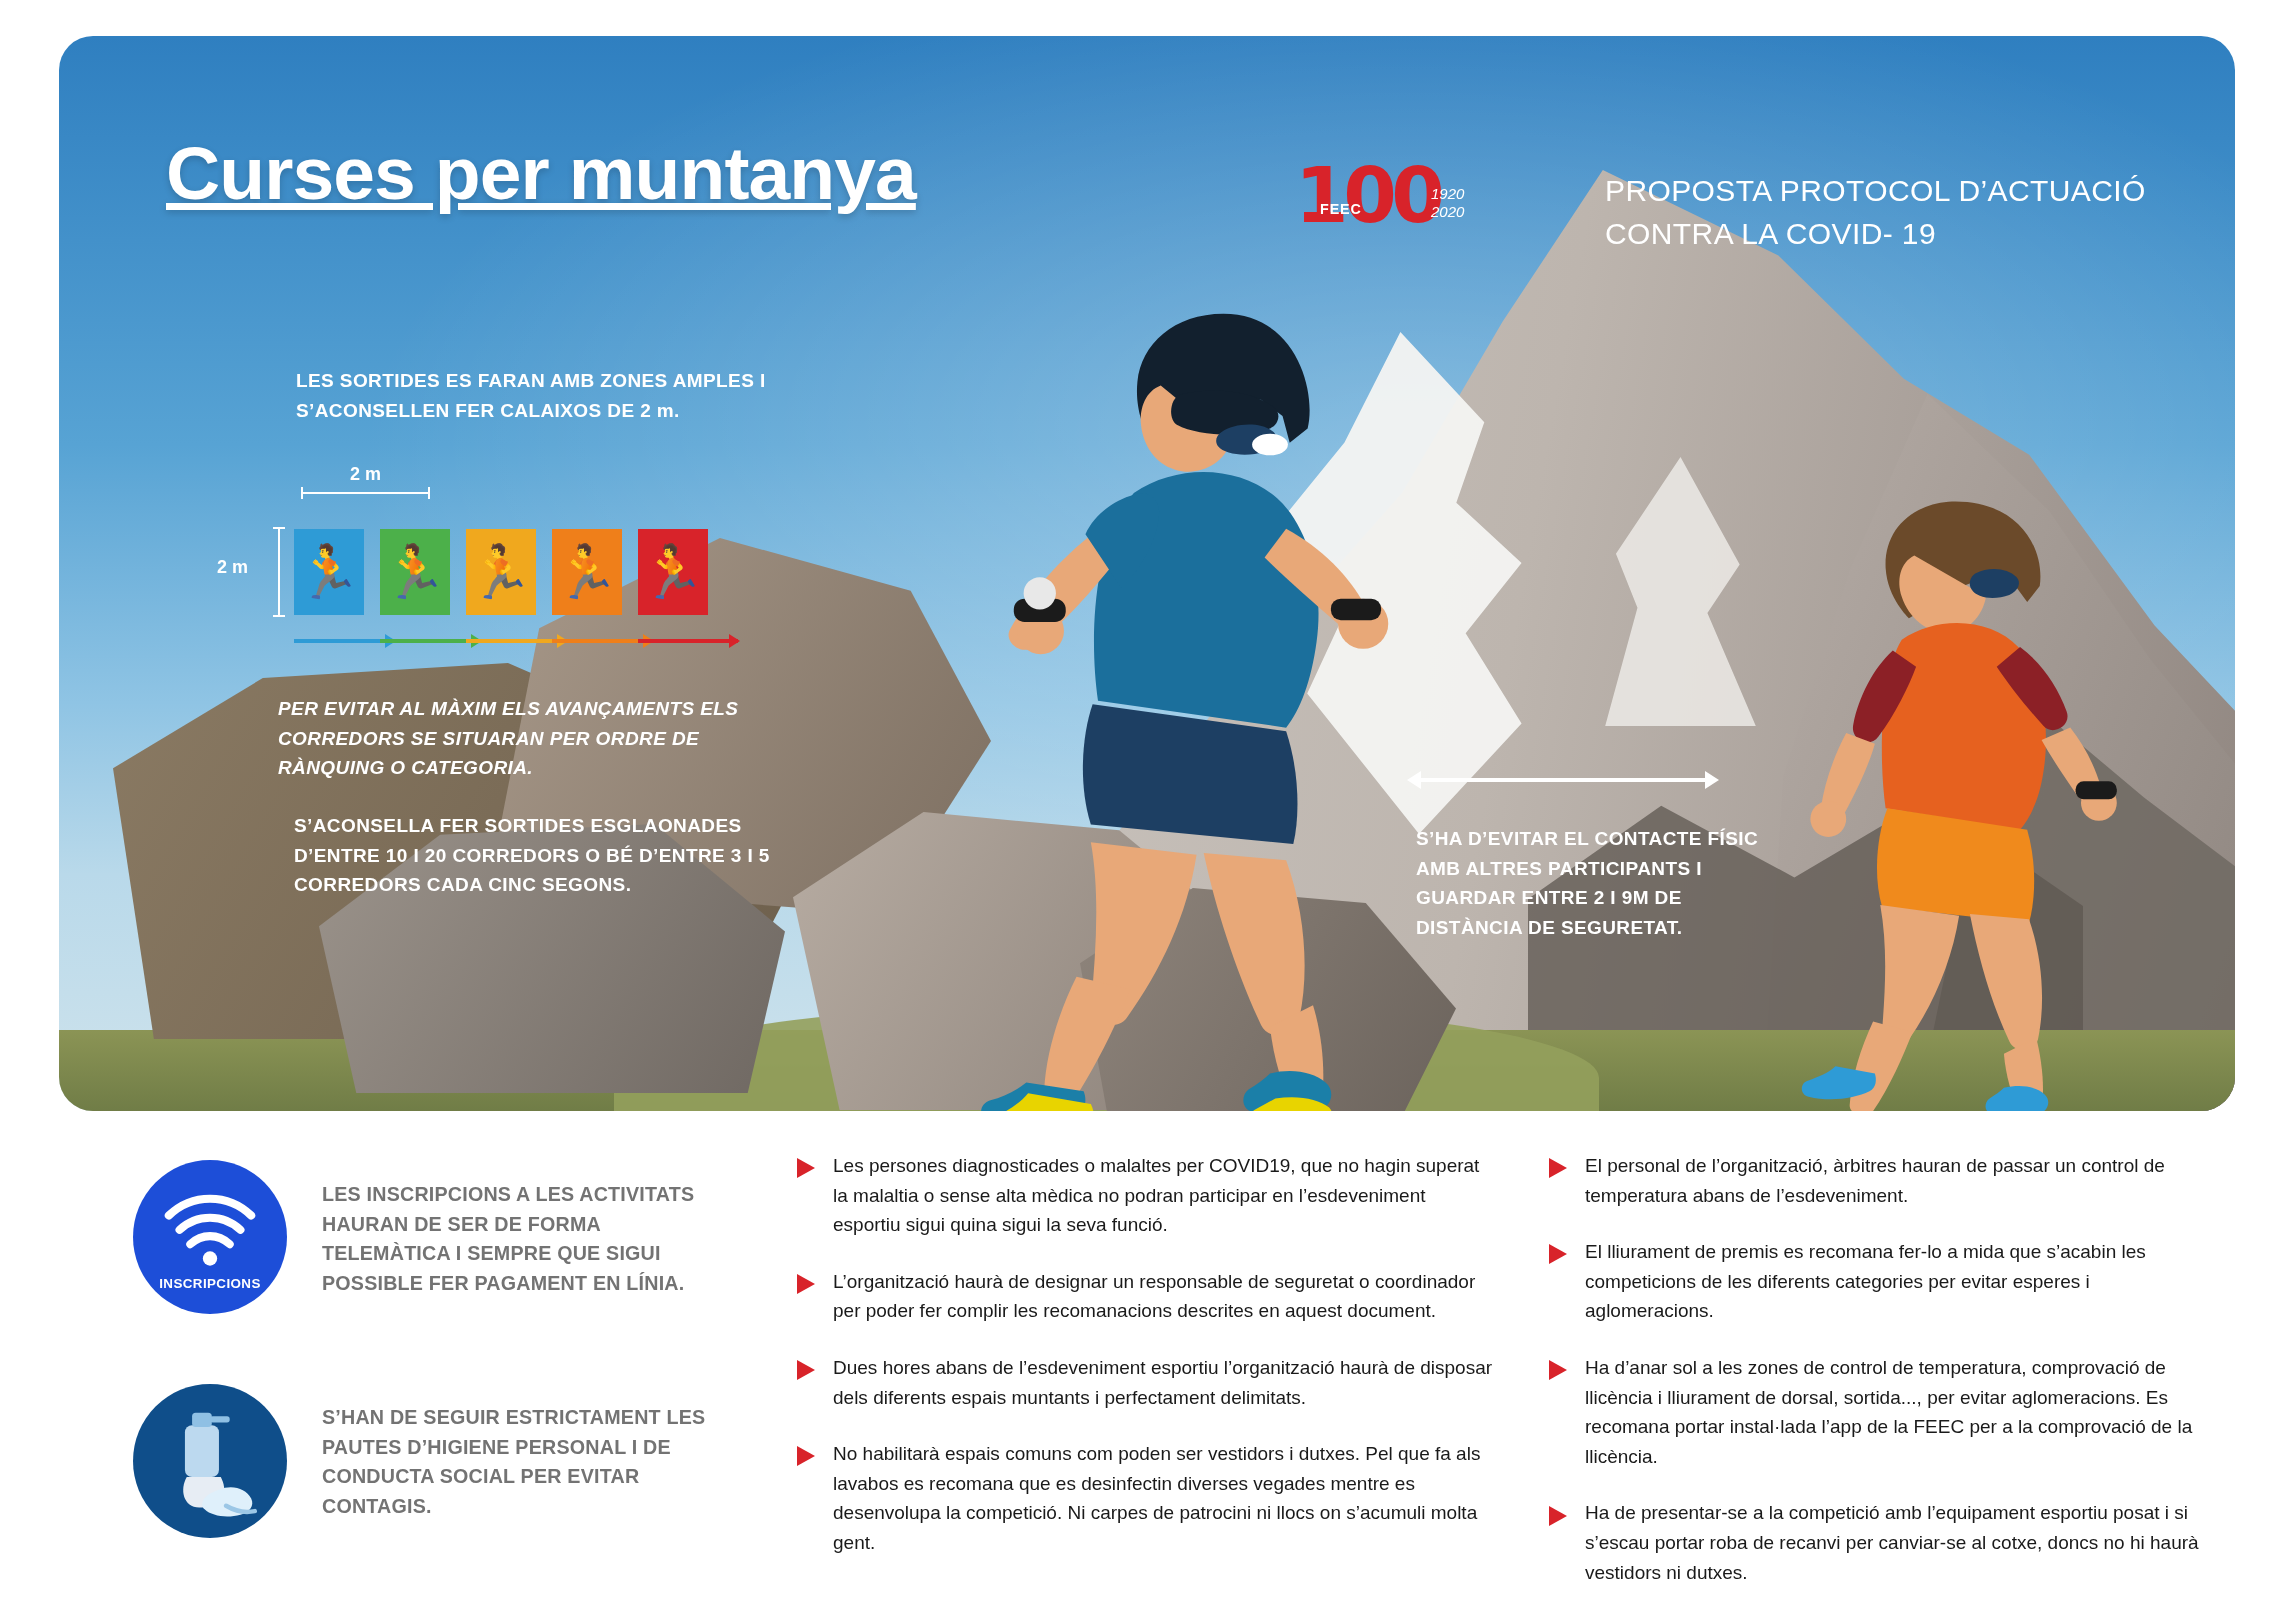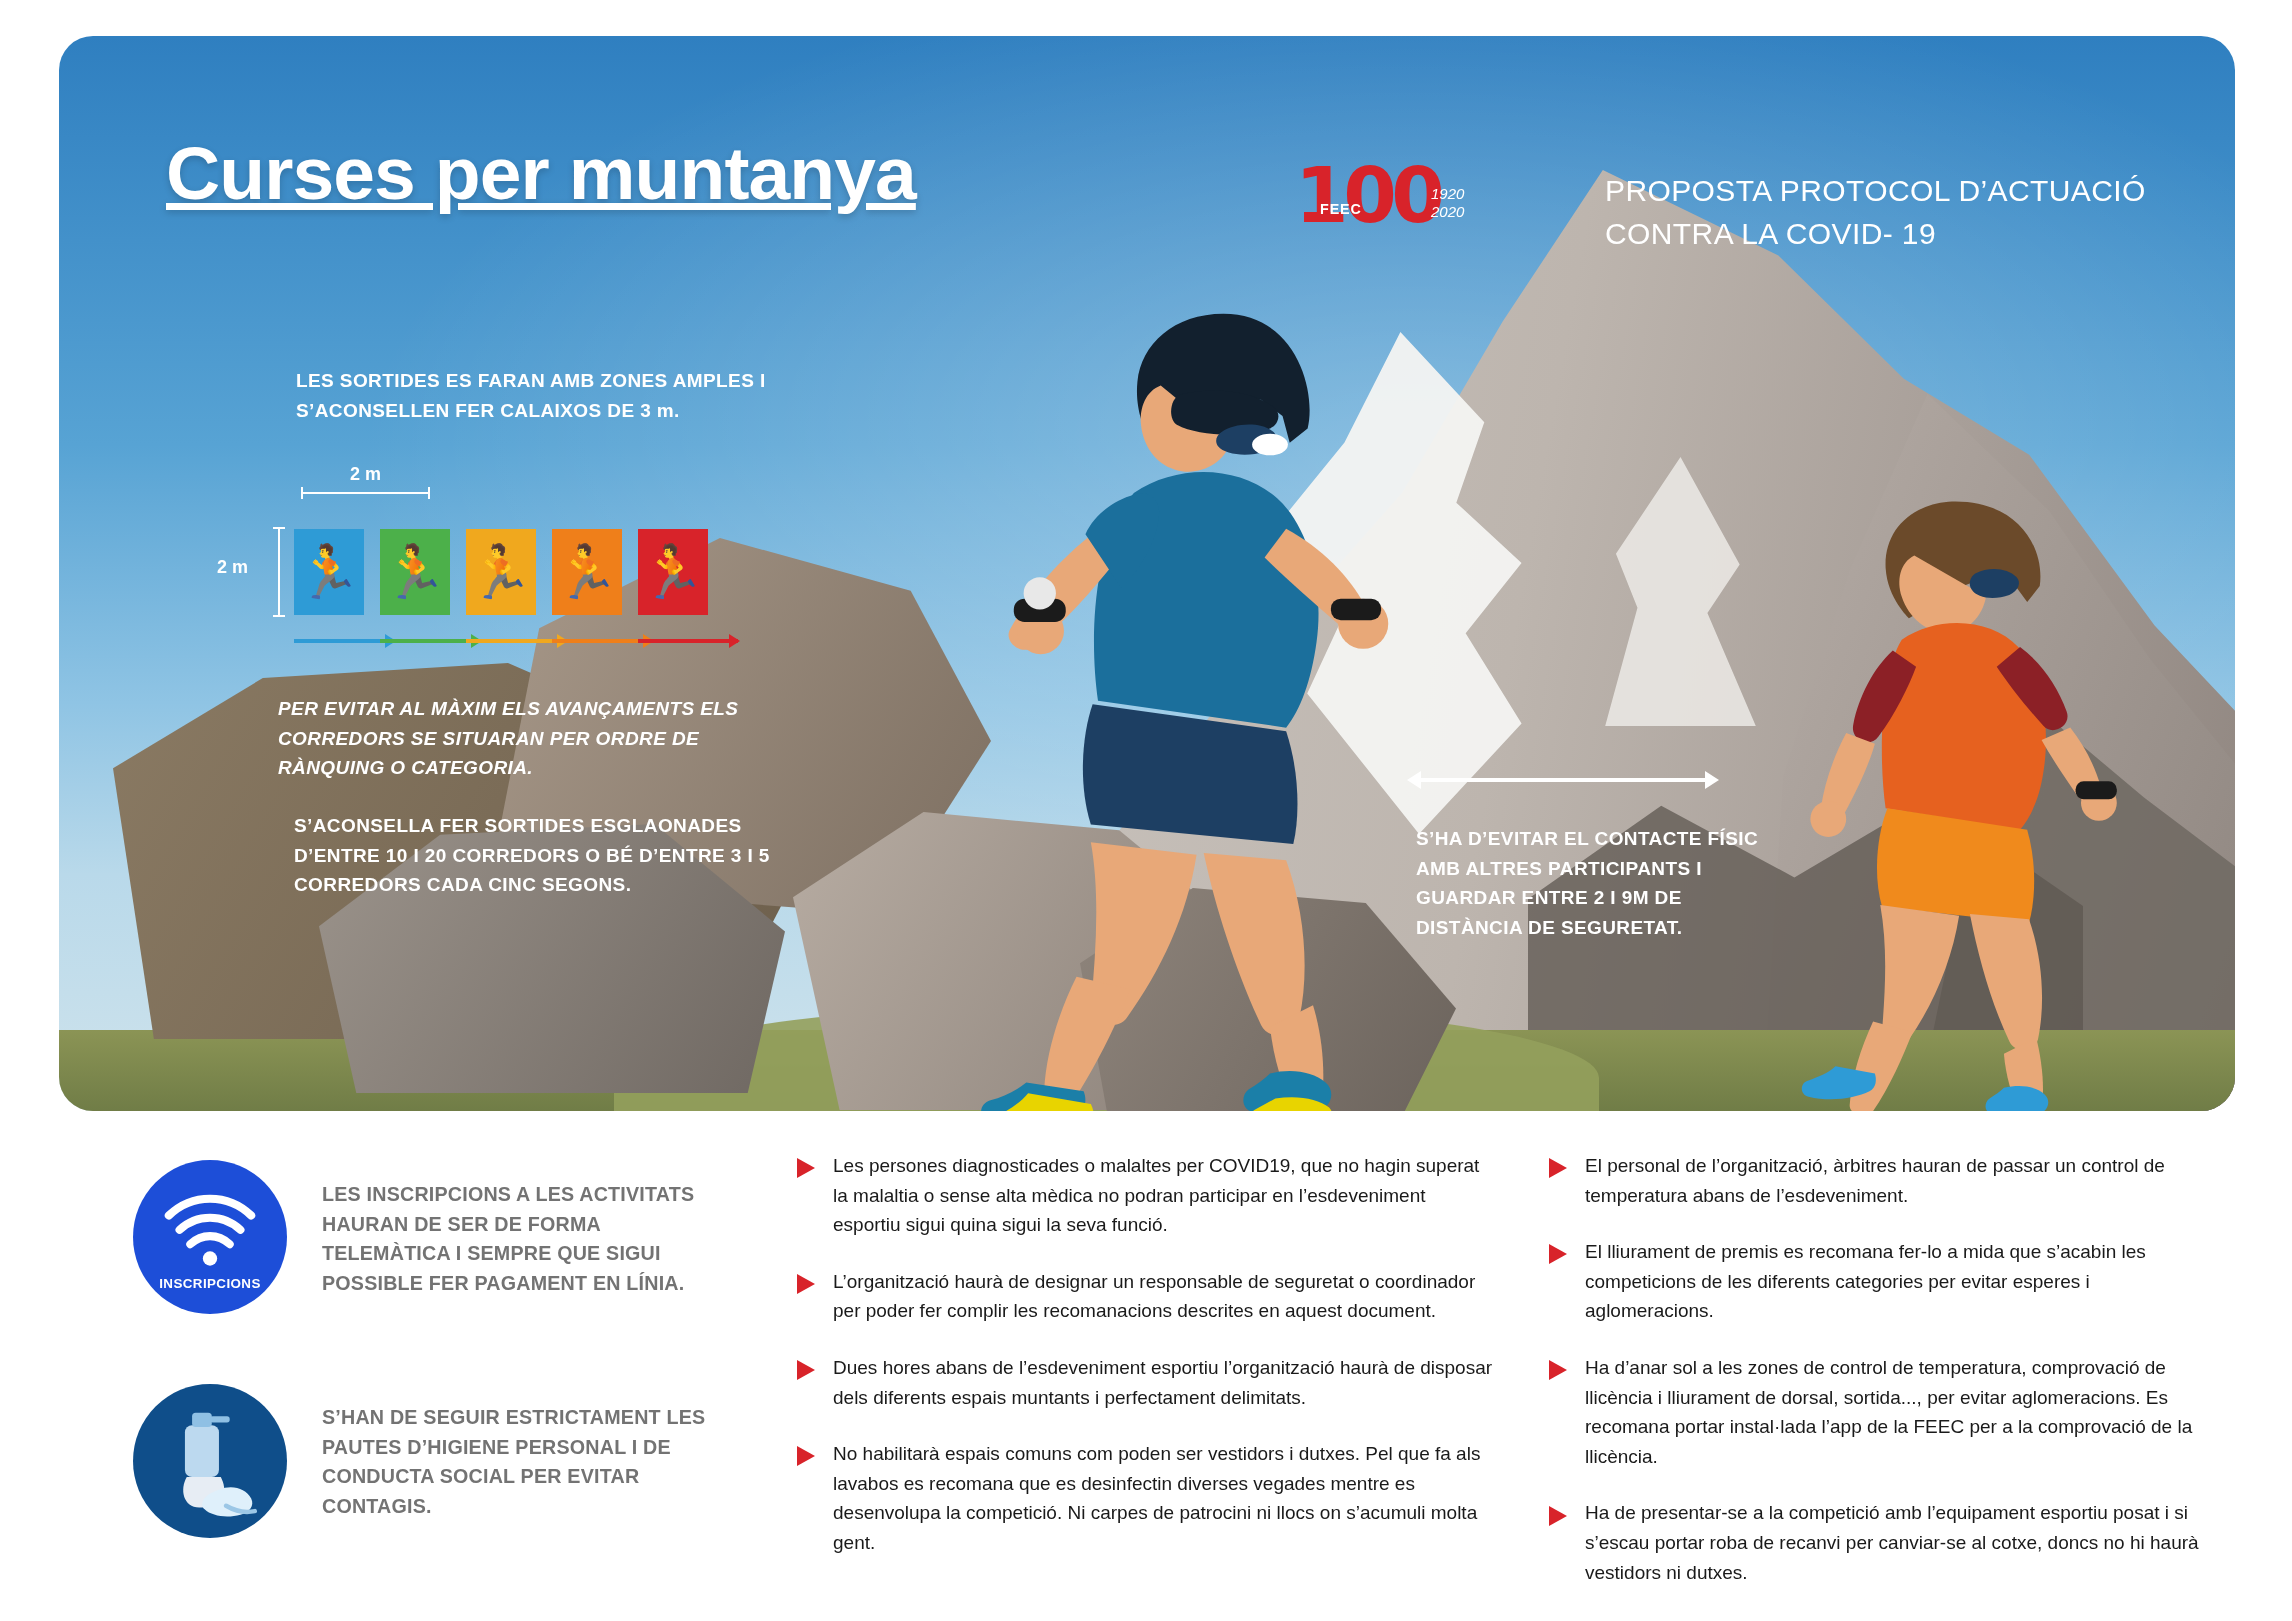--- a/index.html
+++ b/index.html
@@ -177,21 +177,21 @@
       <div class="yr">
         <span>1920</span><br>
         <span>2020</span>
       </div>
     </div>
     <div class="subtitle">
       <div>PROPOSTA PROTOCOL D’ACTUACIÓ</div>
       <div>CONTRA LA COVID- 19</div>
     </div>
 
-    <div class="heroTxt t1">LES SORTIDES ES FARAN AMB ZONES AMPLES I S’ACONSELLEN FER CALAIXOS DE 3 m.</div>
+    <div class="heroTxt t1">LES SORTIDES ES FARAN AMB ZONES AMPLES I S’ACONSELLEN FER CALAIXOS DE 2 m.</div>
     <div class="heroTxt t2">PER EVITAR AL MÀXIM ELS AVANÇAMENTS ELS CORREDORS SE SITUARAN PER ORDRE DE RÀNQUING O CATEGORIA.</div>
     <div class="heroTxt t3">S’ACONSELLA FER SORTIDES ESGLAONADES D’ENTRE 10 I 20 CORREDORS O BÉ D’ENTRE 3 I 5 CORREDORS CADA CINC SEGONS.</div>
     <div class="heroTxt t4">S’HA D’EVITAR EL CONTACTE FÍSIC AMB ALTRES PARTICIPANTS I GUARDAR ENTRE 2 I 9M DE DISTÀNCIA DE SEGURETAT.</div>
     <div class="distArrow"></div>
 
     <div class="lblTop">
       <span>2 m</span>
       <span class="bar"></span>
     </div>
     <div class="lblLeft">2 m</div>

